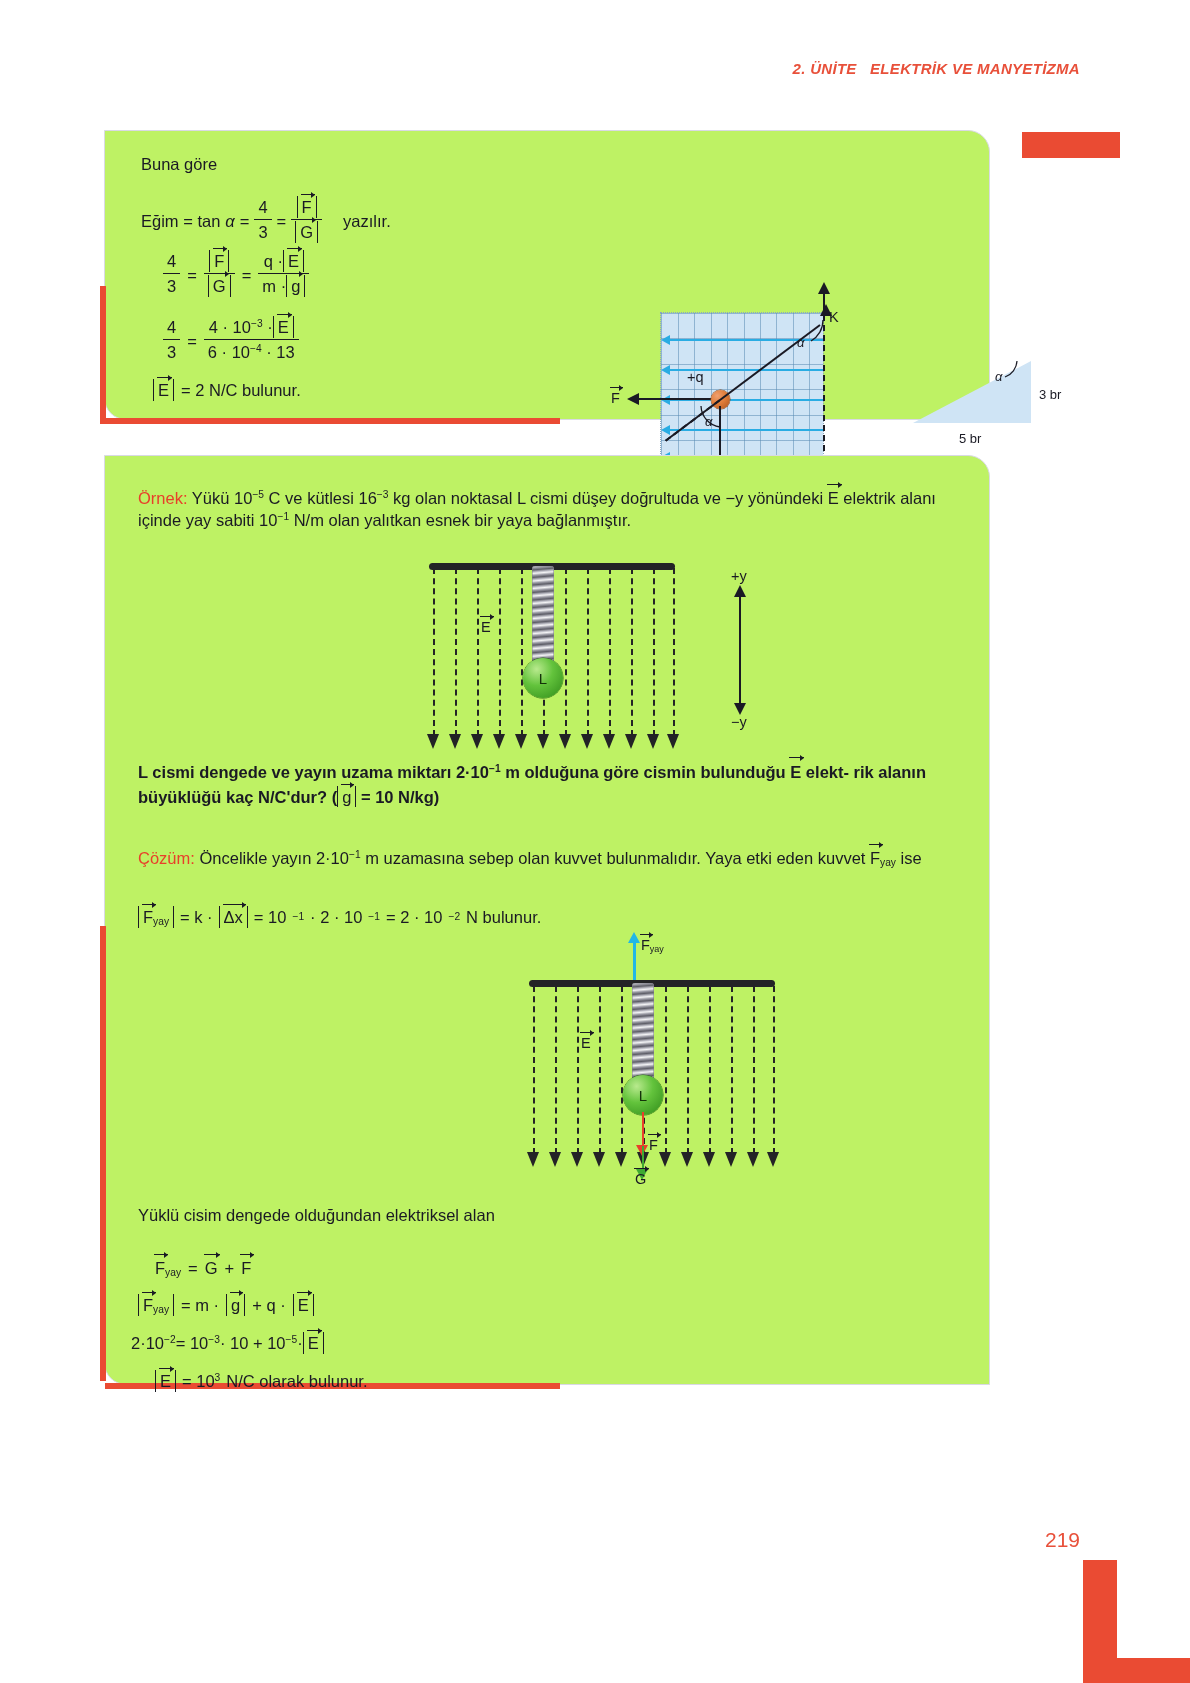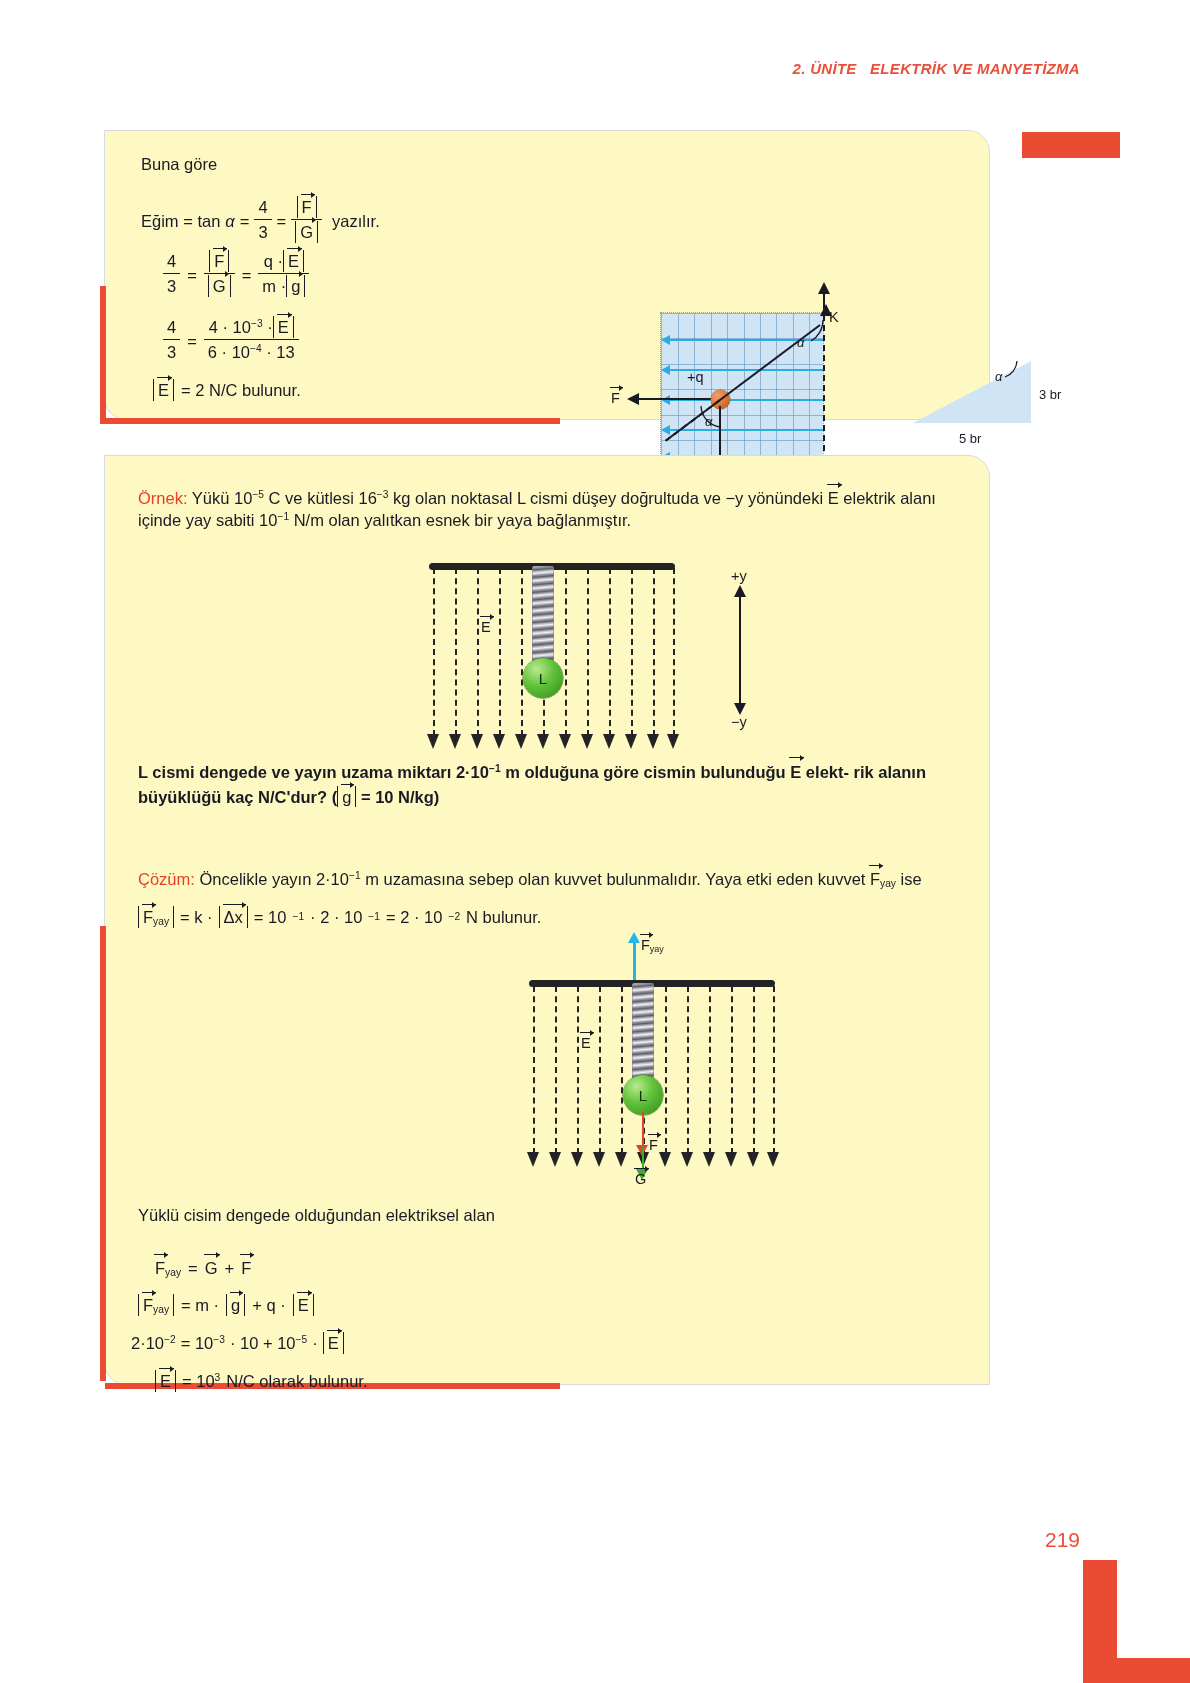--- a/index.html
+++ b/index.html
@@ -30,21 +30,21 @@
     background:#ea4b33;
   }
   .corner-mark2{
     position:absolute;left:1083px;top:1658px;width:107px;height:25px;
     background:#ea4b33;
   }
 
   
   .box{
     position:absolute;
-    background:#fef9c3;
+    background:#bef264;
     border:1px solid #d9d9e4;
     border-top-right-radius:22px;
     border-bottom-left-radius:22px;
   }
   .box .rail-left{
     position:absolute;left:-5px;width:6px;background:#ea4b33;
   }
   .box .rail-bottom{
     position:absolute;bottom:-5px;height:6px;background:#ea4b33;
   }
@@ -217,21 +217,21 @@
       <span>=</span>
       <span class="frac">
         <span class="num">4</span>
         <span class="den">3</span>
       </span>
       <span>=</span>
       <span class="frac">
         <span class="num"><span class="abs"><span class="vec">F</span></span></span>
         <span class="den"><span class="abs"><span class="vec">G</span></span></span>
       </span>
-      <span style="margin-left:5px;">yazılır.</span>
+      <span style="margin-left:16px;">yazılır.</span>
     </div>
 
     <div class="t" style="left:58px;top:120px;display:flex;align-items:center;gap:7px;">
       <span class="frac">
         <span class="num">4</span>
         <span class="den">3</span>
       </span>
       <span>=</span>
       <span class="frac">
         <span class="num"><span class="abs"><span class="vec">F</span></span></span>
@@ -375,21 +375,21 @@
       <div class="axis" style="left:334px;top:40px;height:108px;"></div>
       <div class="lbl" style="left:326px;top:12px;">+y</div>
       <div class="lbl" style="left:326px;top:158px;">−y</div>
     </div>
 
     <div class="t w b" style="left:33px;top:303px;width:830px;line-height:1.5;">
       <span>L cismi dengede ve yayın uzama miktarı 2·10</span><sup>−1</sup><span> m olduğuna göre cismin bulunduğu </span><span class="vec">E</span><span> elekt-</span>
       <span>rik alanın büyüklüğü kaç N/C'dur? (</span><span class="abs" style="font-weight:normal;"><span class="vec">g</span></span><span style="font-weight:bold;"> = 10 N/kg)</span>
     </div>
 
-    <div class="t w" style="left:33px;top:411px;width:830px;line-height:1.45;">
+    <div class="t w" style="left:33px;top:390px;width:830px;line-height:1.45;">
       <span class="b red">Çözüm:</span>
       <span>Öncelikle yayın 2·10</span><sup>−1</sup><span> m uzamasına sebep olan kuvvet bulunmalıdır. Yaya etki eden</span>
       <span>kuvvet </span><span class="vec">F</span><sub>yay</sub><span> ise</span>
     </div>
 
     <div class="t" style="left:33px;top:450px;display:flex;align-items:center;gap:6px;">
       <span class="abs"><span class="vec">F</span><sub>yay</sub></span>
       <span>= k ·</span>
       <span class="abs"><span class="vec">Δx</span></span>
       <span>= 10</span>
@@ -461,21 +461,21 @@
     </div>
 
     <div class="t" style="left:33px;top:838px;display:flex;align-items:center;gap:7px;">
       <span class="abs"><span class="vec">F</span><sub>yay</sub></span>
       <span>= m ·</span>
       <span class="abs"><span class="vec">g</span></span>
       <span>+ q ·</span>
       <span class="abs"><span class="vec">E</span></span>
     </div>
 
-    <div class="t" style="left:26px;top:876px;display:flex;align-items:center;gap:5px;">
+    <div class="t" style="left:26px;top:876px;display:flex;align-items:center;">
       <span><span>2·10</span><sup>−2</sup></span>
       <span><span>= 10</span><sup>−3</sup></span>
       <span><span>· 10 + 10</span><sup>−5</sup></span>
       <span>·</span>
       <span class="abs"><span class="vec">E</span></span>
     </div>
 
     <div class="t" style="left:50px;top:914px;display:flex;align-items:center;gap:6px;">
       <span class="abs"><span class="vec">E</span></span>
       <span><span>= 10</span><sup>3</sup></span>

